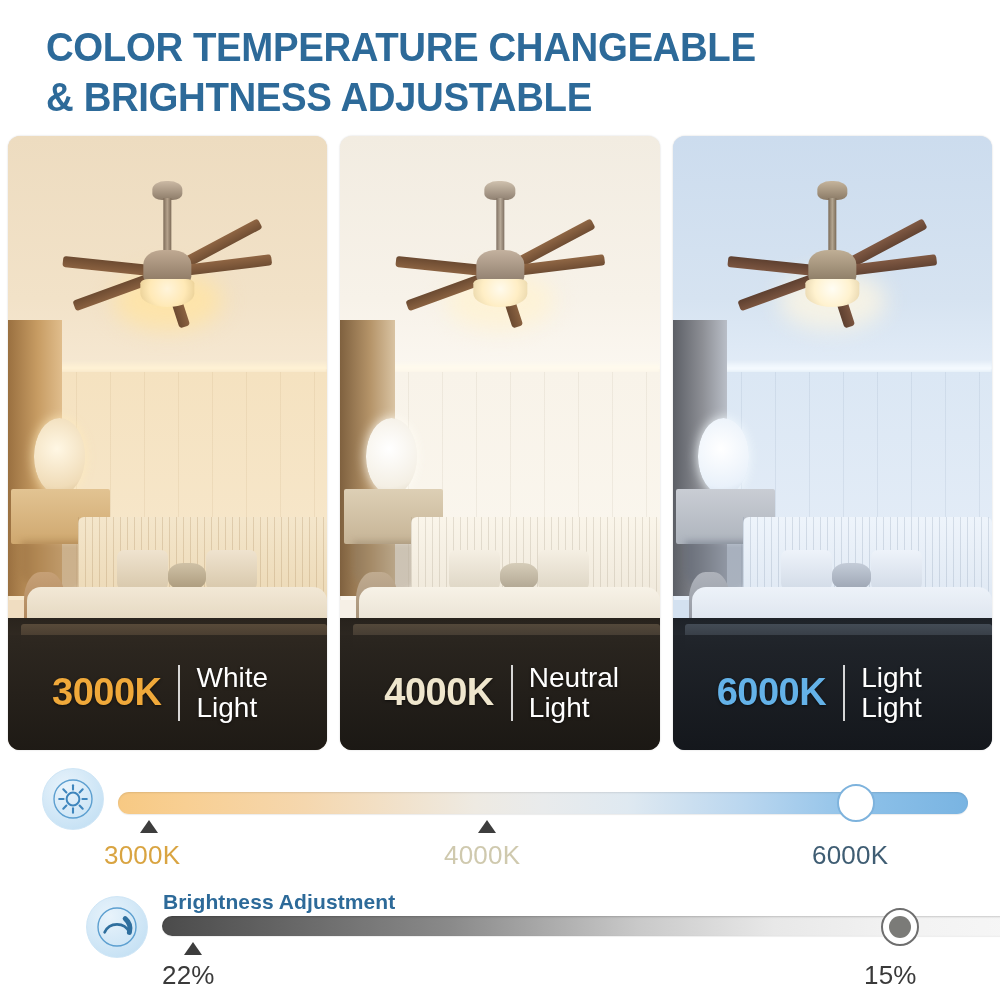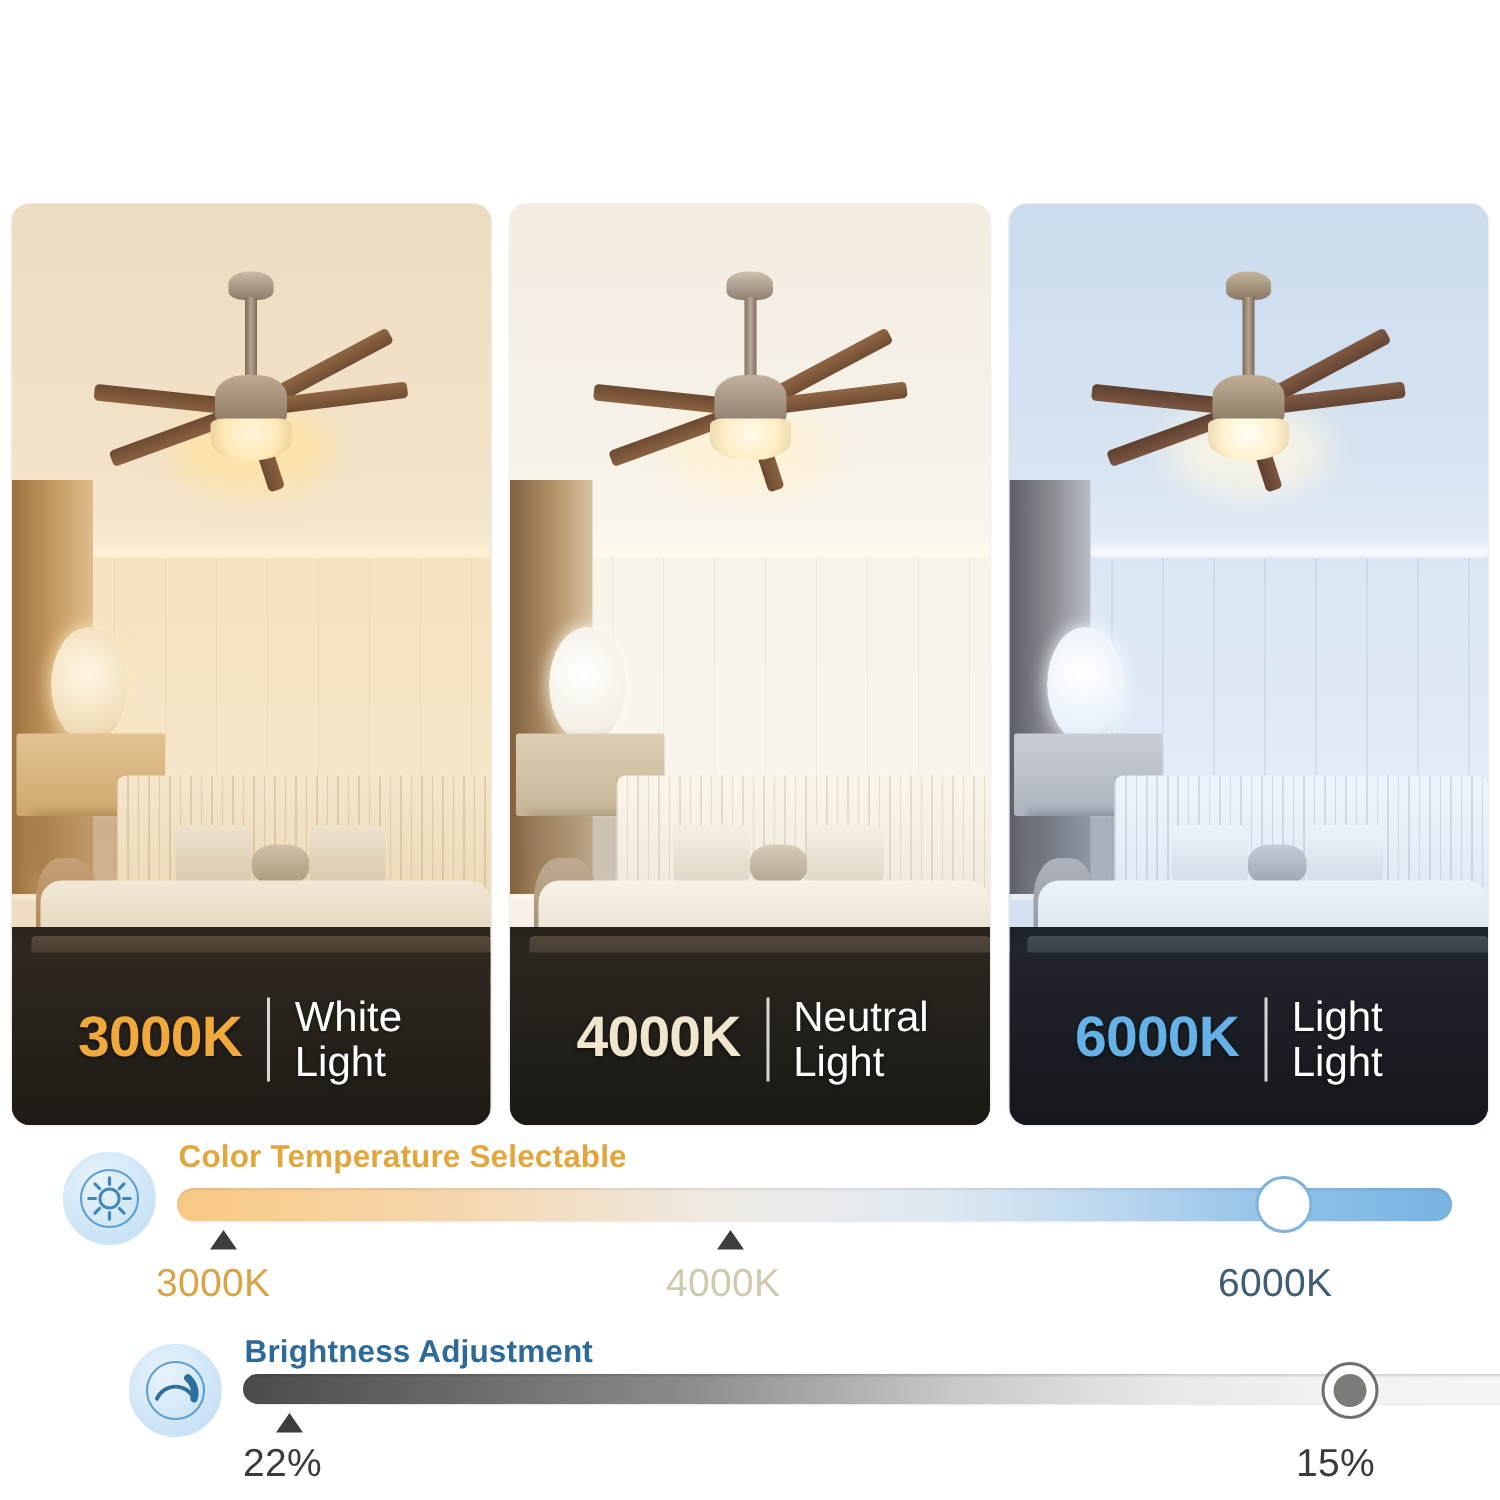--- a/index.html
+++ b/index.html
@@ -380,20 +380,24 @@
   #br-block .tick { top: 74px; }
 
   
   .badge svg { display: block; }
 </style>
 </head>
 <body>
 
 <div id="page">
 
+  <div class="headline">
+    <div class="headline-line">COLOR TEMPERATURE CHANGEABLE</div>
+    <div class="headline-line">&amp; BRIGHTNESS ADJUSTABLE</div>
+  </div>
 
   <div class="panel-row">
 
     <div class="panel" style="background:#f0ddc1;">
       <div class="scene">
         <div class="ceiling" style="background:linear-gradient(180deg,#eddcc0 0%,#f2e2c8 70%,#f6e8d2 100%);"></div>
         <div class="cove" style="background:linear-gradient(180deg,rgba(255,240,205,.0),#fff2d4 55%,rgba(255,240,205,.0));"></div>
         <div class="wall" style="background:linear-gradient(180deg,#f5e2c0 0%,#f7e8cd 100%);">
           <div class="wall-slats" style="background:repeating-linear-gradient(90deg,rgba(190,160,115,.28) 0 1px,rgba(0,0,0,0) 1px 34px);"></div>
         </div>
@@ -545,21 +549,20 @@
           <line x1="8.2" y1="22" x2="12.6" y2="22"></line>
           <line x1="31.4" y1="22" x2="35.8" y2="22"></line>
           <line x1="12.3" y1="12.3" x2="15.4" y2="15.4"></line>
           <line x1="28.6" y1="28.6" x2="31.7" y2="31.7"></line>
           <line x1="12.3" y1="31.7" x2="15.4" y2="28.6"></line>
           <line x1="28.6" y1="15.4" x2="31.7" y2="12.3"></line>
         </g>
       </svg>
     </div>
 
-    <div class="slider-label" id="ct-label">Color Temperature Selectable</div>
 
     <div class="track" id="ct-track"></div>
 
     <div class="knob" id="ct-knob" style="left:837px;"></div>
 
     <div class="marker" style="left:140px;"></div>
     <div class="marker" style="left:478px;"></div>
 
     <div class="tick" style="left:104px;color:#d9a441;">3000K</div>
     <div class="tick" style="left:444px;color:#cfc9ae;">4000K</div>

